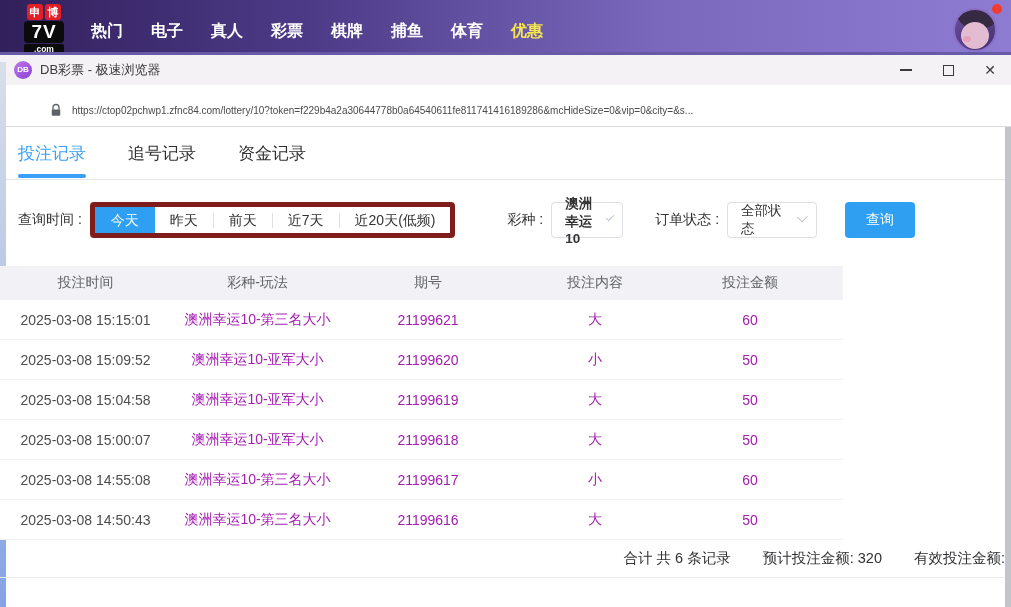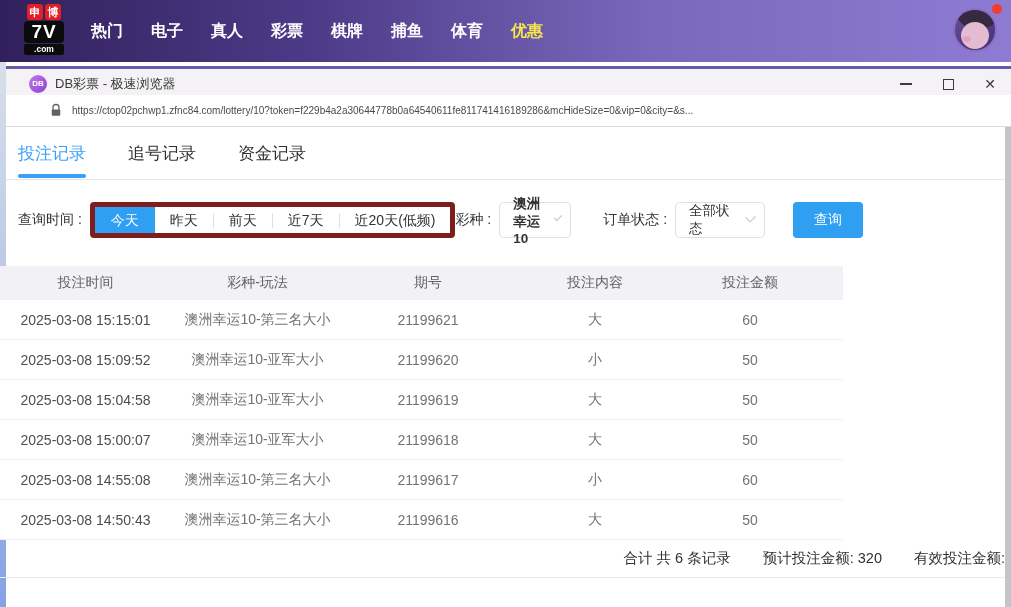--- a/index.html
+++ b/index.html
@@ -22,22 +22,22 @@
   .nav-item.hl { color:#f7e64e; }
   .avatar { position:absolute; right:14px; top:8px; width:44px; height:44px; border-radius:50%;
     background:linear-gradient(145deg,#6a4f9e,#443170); border:2px solid #8a6fc5; overflow:hidden; cursor:pointer; }
   .av-hair { position:absolute; top:-7px; left:3px; width:40px; height:26px; background:#352a42; border-radius:50%; }
   .av-bun { position:absolute; top:1px; left:2px; width:10px; height:10px; background:#352a42; border-radius:50%; }
   .av-face { position:absolute; bottom:1px; left:6px; width:28px; height:27px; background:#e3bcd2; border-radius:50%; }
   .av-cheek { position:absolute; bottom:8px; left:8px; width:8px; height:6px; background:#e89ab5; border-radius:50%; opacity:.8; }
   .notif { position:absolute; right:9px; top:4px; width:10px; height:10px; background:#f23d2e; border-radius:50%; }
 
   
-  .titlebar { position:absolute; left:0; top:66px; width:1011px; height:33px; background:#f4f2f5;
-    border-top:3px solid #675ba7; display:flex; align-items:center;padding-left:15px; }
+  .titlebar { position:absolute; left:0; top:52px; width:1011px; height:33px; background:#f4f2f5;
+    border-top:3px solid #675ba7; display:flex; align-items:center; }
   .win-icon { width:18px; height:18px; border-radius:50%; margin-left:14px;
     background:linear-gradient(135deg,#c478e8,#8840d8); color:#fff; font-size:8px; font-weight:bold;
     line-height:18px; text-align:center; }
   .win-title { margin-left:8px; font-size:13px; color:#3a3a3a; }
   .win-controls { position:absolute; right:0; top:0; height:30px; display:flex; }
   .win-btn { width:42px; height:30px; display:flex; align-items:center; justify-content:center; cursor:pointer; }
   .ic-min { width:12px; height:2px; background:#3a3a3a; }
   .ic-max { width:11px; height:11px; border:1.5px solid #3a3a3a; }
   .ic-close { font-size:14px; color:#3a3a3a; line-height:1; }
 
@@ -71,30 +71,30 @@
     height:36px; overflow:hidden; }
   .time-opt { padding:0 15px; height:36px; line-height:36px; cursor:pointer; color:#333; }
   .time-opt.active { background:#2f9ff2; color:#fff; border-radius:4px; padding:0 16px; }
   .tg-sep { width:1px; height:15px; background:#e0e0e0; }
   .select { display:flex; align-items:center; justify-content:space-between; border:1px solid #dcdfe6;
     border-radius:4px; height:36px; padding:0 10px 0 13px; font-size:13.5px; color:#333; cursor:pointer; background:#fff; }
   .chev { width:8px; height:8px; border-right:1.5px solid #bfc4cc; border-bottom:1.5px solid #bfc4cc;
     transform:rotate(45deg) translate(-2px,-2px); margin-left:10px; }
   .sel-lottery { width:72px; margin-right:32px;font-weight:bold; }
   .sel-status { width:90px; margin-right:28px; }
-  .ml-time { }
+  .ml-time { margin-left:52px; }
   .search-btn { width:70px; height:36px; background:#2f9ff2; color:#fff; border:none; border-radius:4px;
     font-size:14px; cursor:pointer; font-family:inherit; }
 
   
   .table-wrap { position:absolute; left:0; top:266px; width:843px; overflow:hidden; }
   .trow { display:grid; grid-template-columns:171px 173px 168px 166px 144px 127px 121px; width:1070px; }
   .thead { background:#f2f2f6; height:34px; }
   .thead .cell { color:#606266; }
-  .cell { display:flex; align-items:center; justify-content:center; font-size:14px; color:#737373;
+  .cell { display:flex; align-items:center; justify-content:center; font-size:14px; color:#a21caf;
     white-space:nowrap; }
   .tbody-row { height:40px; border-bottom:1px solid #eef0f4; background:#fff; }
   .cell.c-time { color:#4d4d4d; }
   .cell.c-prize { justify-content:flex-start; padding-left:53px; }
   .red { color:#e2413c; }
 
   
   .tfoot { position:absolute; left:0; top:540px; width:1005px; height:38px; display:flex;
     justify-content:flex-end; align-items:center; gap:32px; font-size:14.5px; color:#303133;
     border-bottom:1px solid #ebebeb; overflow:hidden; white-space:nowrap; }

